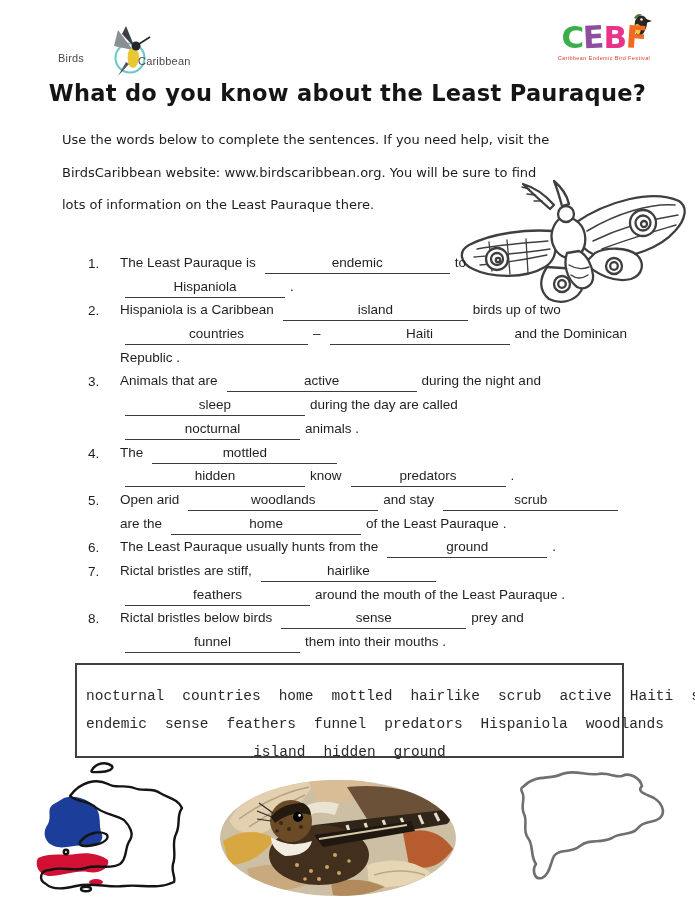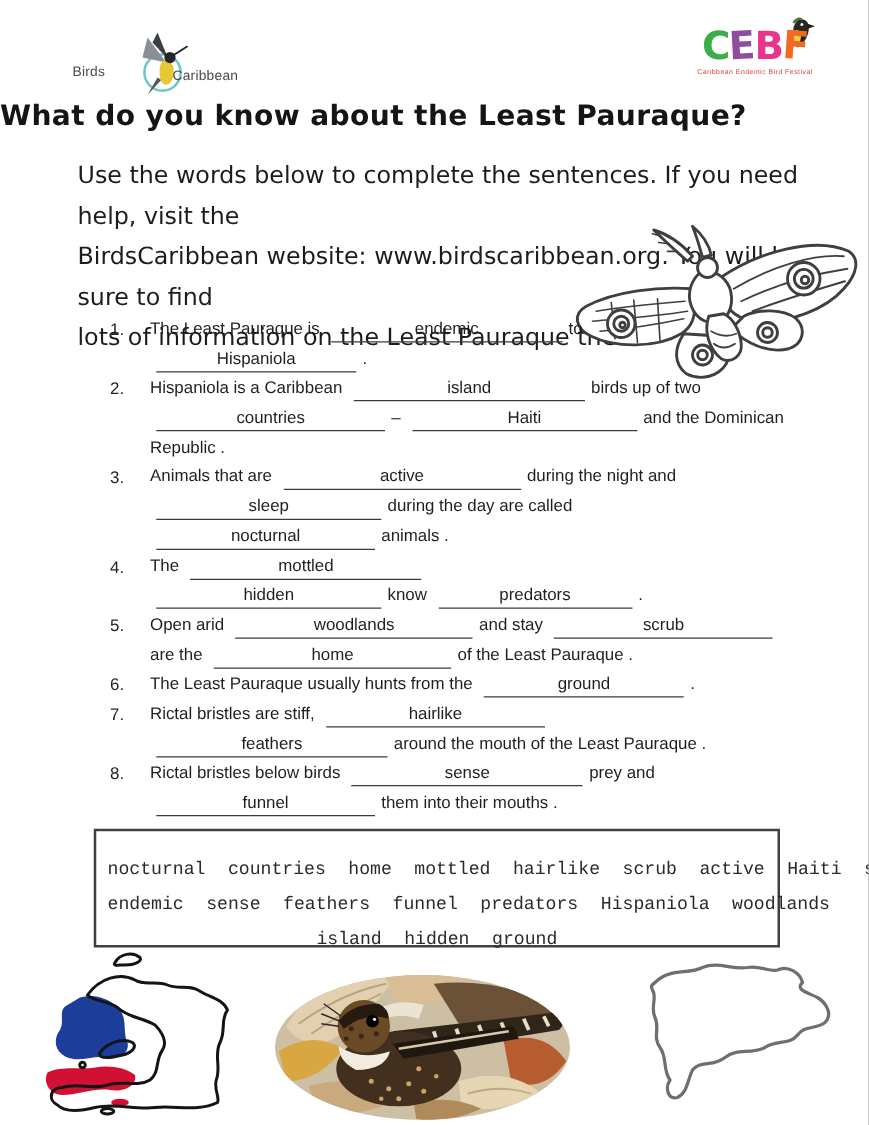--- a/index.html
+++ b/index.html
@@ -14,24 +14,24 @@
   .bc-word.caribbean{left:82px;top:31px;}
   .bc-bird-svg{position:absolute;left:48px;top:0;}
   .cebf-logo{position:absolute;left:554px;top:20px;width:100px;height:56px;text-align:center;}
   .cebf-letters{font-weight:800;font-size:31px;line-height:34px;letter-spacing:-1px;font-family:"DejaVu Sans",sans-serif;}
   .cebf-letters span{display:inline-block;}
   .cebf-letters span:nth-child(2){transform:rotate(-3deg);}
   .cebf-letters span:nth-child(4){transform:rotate(4deg);}
   .cebf-tagline{font-size:5.5px;color:#e03a2f;letter-spacing:.4px;margin-top:1px;white-space:nowrap;}
   .cebf-bird{position:absolute;right:2px;top:-8px;}
   
-  .title{position:absolute;left:0;right:0;top:80px;font-family:"DejaVu Sans",sans-serif;
+  .title{position:absolute;left:0;right:0;top:80px;text-align:center;font-family:"DejaVu Sans",sans-serif;
          font-weight:bold;font-size:22.5px;color:#151515;letter-spacing:.3px;}
   .instructions{position:absolute;left:62px;top:124px;width:580px;font-family:"DejaVu Sans",sans-serif;
-                font-size:19px;line-height:32.5px;color:#1c1c1c;}
+                font-size:13px;line-height:32.5px;color:#1c1c1c;}
   
   .questions{position:absolute;left:88px;top:252px;width:575px;font-size:13.5px;}
   .q-item{position:relative;padding-left:32px;}
   .q-num{position:absolute;left:0;top:0;height:23.7px;line-height:23.7px;}
   .q-line{height:23.7px;line-height:22px;display:flex;align-items:flex-start;white-space:nowrap;}
   .q-text{margin-right:4px;}
   .q-blank{display:inline-block;text-align:center;border-bottom:1.4px solid #3c3c3c;
            margin:0 5px;height:21px;line-height:21px;}
   
   .word-bank{position:absolute;left:75px;top:663px;width:549px;height:95px;border:2px solid #404040;

